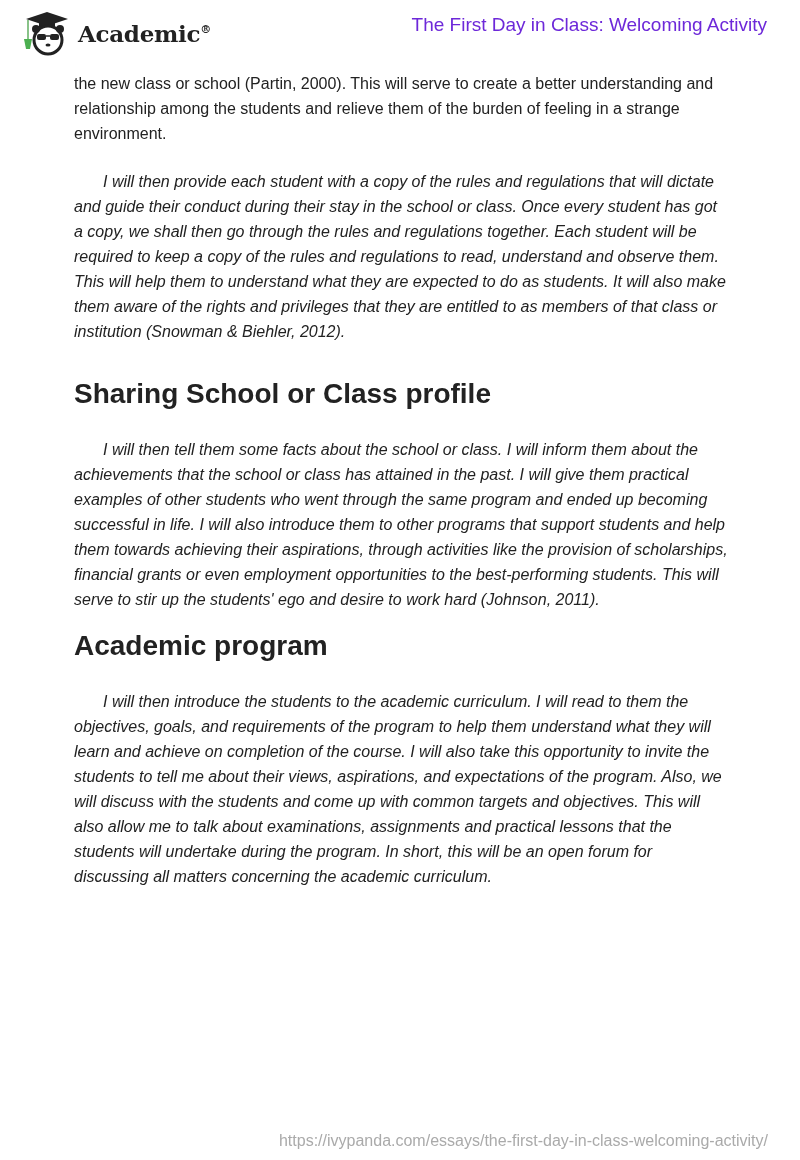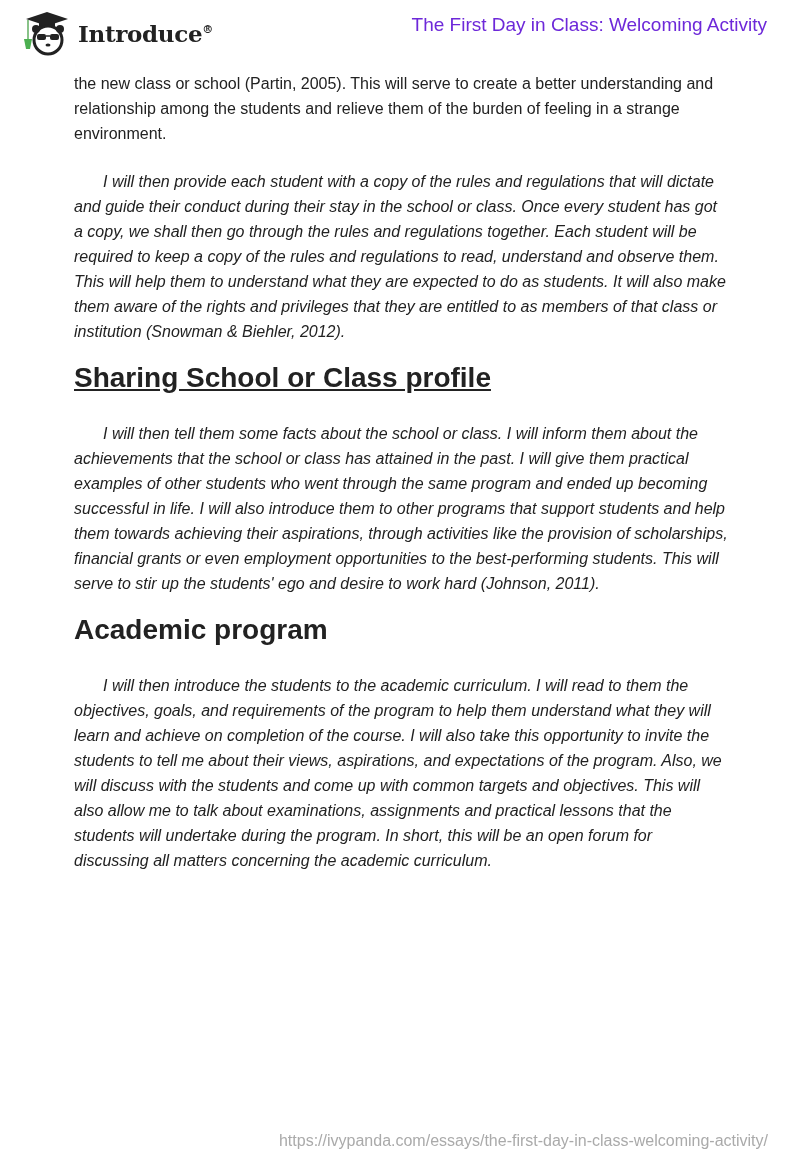--- a/index.html
+++ b/index.html
@@ -27,30 +27,30 @@
       <line x1="10" y1="11" x2="10" y2="30" stroke="#3a9a3a" stroke-width="1.2"></line>
       <path d="M6,30 L14,30 L12,40 L8,40 Z" fill="#4caf50"></path>
       <circle cx="30" cy="31" r="14" fill="#fff" stroke="#222" stroke-width="3"></circle>
       <circle cx="18" cy="20" r="4" fill="#222"></circle>
       <circle cx="42" cy="20" r="4" fill="#222"></circle>
       <rect x="19" y="25" width="9" height="6" rx="2" fill="#222"></rect>
       <rect x="32" y="25" width="9" height="6" rx="2" fill="#222"></rect>
       <line x1="28" y1="27" x2="32" y2="27" stroke="#222" stroke-width="1.5"></line>
       <ellipse cx="30" cy="36" rx="2.5" ry="1.5" fill="#222"></ellipse>
     </svg>
-    <span class="logo-text"><span>Introduce</span><sup>®</sup></span>
+    <span class="logo-text"><span>Academic</span><sup>®</sup></span>
   </div>
   <div class="header-title">The First Day in Class: Welcoming Activity</div>
 </div>
 
 <div class="content">
-  <p>the new class or school (Partin, 2005). This will serve to create a better understanding and relationship among the students and relieve them of the burden of feeling in a strange environment.</p>
+  <p>the new class or school (Partin, 2000). This will serve to create a better understanding and relationship among the students and relieve them of the burden of feeling in a strange environment.</p>
 
   <p class="indent" style="margin-top:23px;">I will then provide each student with a copy of the rules and regulations that will dictate and guide their conduct during their stay in the school or class. Once every student has got a copy, we shall then go through the rules and regulations together. Each student will be required to keep a copy of the rules and regulations to read, understand and observe them. This will help them to understand what they are expected to do as students. It will also make them aware of the rights and privileges that they are entitled to as members of that class or institution (Snowman &amp; Biehler, 2012).</p>
 
-  <h2 style="margin-top:14px;text-decoration:underline;">Sharing School or Class profile</h2>
+  <h2 style="margin-top:30px;">Sharing School or Class profile</h2>
   <p class="indent" style="margin-top:23px;">I will then tell them some facts about the school or class. I will inform them about the achievements that the school or class has attained in the past. I will give them practical examples of other students who went through the same program and ended up becoming successful in life. I will also introduce them to other programs that support students and help them towards achieving their aspirations, through activities like the provision of scholarships, financial grants or even employment opportunities to the best-performing students. This will serve to stir up the students' ego and desire to work hard (Johnson, 2011).</p>
 
   <h2 style="margin-top:14px;">Academic program</h2>
   <p class="indent" style="margin-top:23px;">I will then introduce the students to the academic curriculum. I will read to them the objectives, goals, and requirements of the program to help them understand what they will learn and achieve on completion of the course. I will also take this opportunity to invite the students to tell me about their views, aspirations, and expectations of the program. Also, we will discuss with the students and come up with common targets and objectives. This will also allow me to talk about examinations, assignments and practical lessons that the students will undertake during the program. In short, this will be an open forum for discussing all matters concerning the academic curriculum.</p>
 </div>
 
 <div class="footer-url">https://ivypanda.com/essays/the-first-day-in-class-welcoming-activity/</div>
 
 </body></html>

